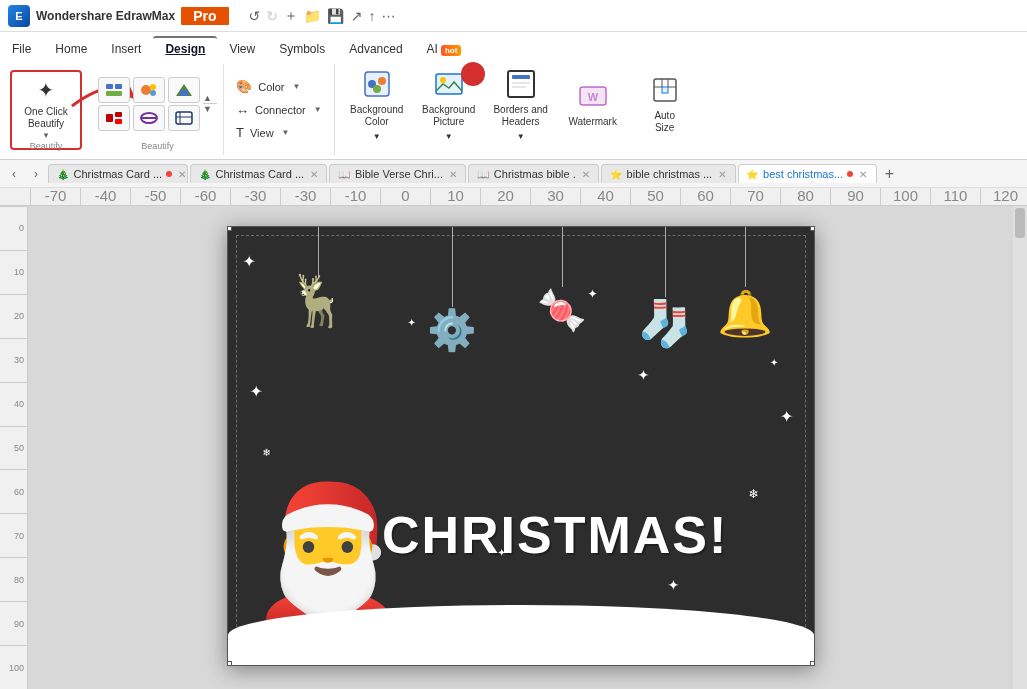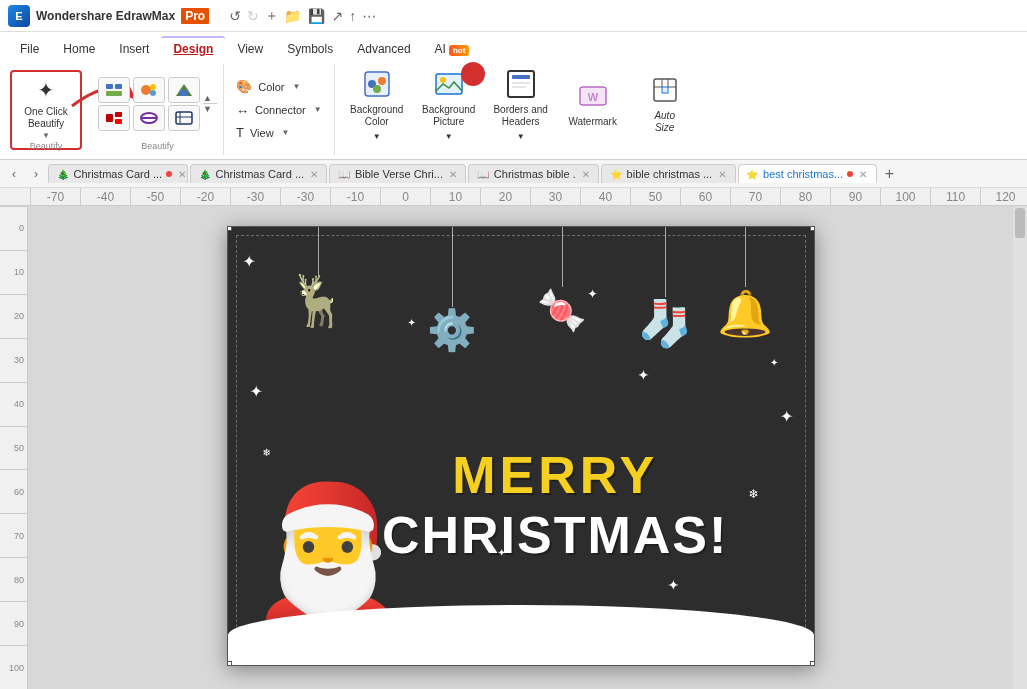--- a/index.html
+++ b/index.html
@@ -25,48 +25,48 @@
     .logo-icon {
       width: 22px; height: 22px;
       background: linear-gradient(135deg, #1e88e5, #0d47a1);
       border-radius: 4px;
       display: flex; align-items: center; justify-content: center;
       color: white; font-size: 11px; font-weight: bold;
     }
     .pro-badge {
       background: #e65100;
       color: white;
-      font-size: 12px;
-      padding: 1px 4px;
+      font-size: 14px;
+      padding: 1px 12px;
       border-radius: 1px;
       font-weight: bold;
     }
 
     
     .ribbon-tabs {
       height: 28px;
       background: #fff;
       display: flex;
       align-items: flex-end;
-      padding-left: 8px;
+      padding-left: 0;
       border-bottom: none;
     }
     .ribbon-tab {
       padding: 4px 12px;
       font-size: 12px;
       cursor: pointer;
       color: #333;
       border: none;
       background: none;
       border-radius: 3px 3px 0 0;
     }
     .ribbon-tab.active {
       background: #fff;
-      color: #b91c1c;
-      border-top: 2px solid #c4b5fd;
+      color: #0f172a;
+      border-top: 2px solid #737373;
       font-weight: 600;
       text-decoration: underline;
     }
     .ai-tab {
       display: flex; align-items: flex-end; gap: 3px;
     }
     .hot-badge {
       background: linear-gradient(90deg, #ff5722, #ff9800);
       color: white;
       font-size: 8px;
@@ -270,21 +270,21 @@
     }
     .ruler-mark {
       width: 50px;
       text-align: center;
       border-left: 1px solid #ccc;
       height: 18px;
       display: flex;
       align-items: flex-end;
       padding-bottom: 2px;
       justify-content: center;
-      font-size: 12px;
+      font-size: 15px;
     }
 
     
     .main-area {
       display: flex;
       height: calc(689px - 32px - 28px - 100px - 28px - 18px);
     }
 
     
     .ruler-v {
@@ -568,21 +568,21 @@
       <div class="bg-icon">
         <svg width="30" height="30" viewBox="0 0 30 30">
             <rect x="4" y="4" width="22" height="22" rx="2" fill="none" stroke="#555" stroke-width="1.5"></rect>
             <line x1="4" y1="12" x2="12" y2="12" stroke="#555" stroke-width="1"></line>
             <line x1="18" y1="12" x2="26" y2="12" stroke="#555" stroke-width="1"></line>
             <line x1="12" y1="4" x2="12" y2="12" stroke="#555" stroke-width="1"></line>
             <line x1="18" y1="4" x2="18" y2="12" stroke="#555" stroke-width="1"></line>
             <rect x="12" y="12" width="6" height="6" fill="#e3f2fd" stroke="#1976d2" stroke-width="1"></rect>
           </svg>
       </div>
-      <span style="font-size:10px;line-height:1.2;text-align:center;font-style:italic;">Auto<br>Size</span>
+      <span style="font-size:10px;line-height:1.2;text-align:center;">Auto<br>Size</span>
     </button>
   </div>
 
   <div style="position:absolute;bottom:4px;left:680px;font-size:9px;color:#888;">Background</div>
 </div>
 
 <div class="tabs-bar">
   <button class="tab-nav-btn">‹</button>
   <button class="tab-nav-btn">›</button>
 
@@ -625,21 +625,21 @@
   </div>
 
   <button class="add-tab-btn">+</button>
 </div>
 
 <div class="ruler-h">
   <div class="ruler-marks">
     <div class="ruler-mark">-70</div>
     <div class="ruler-mark">-40</div>
     <div class="ruler-mark">-50</div>
-    <div class="ruler-mark">-20</div>
+    <div class="ruler-mark">-60</div>
     <div class="ruler-mark">-30</div>
     <div class="ruler-mark">-30</div>
     <div class="ruler-mark">-10</div>
     <div class="ruler-mark">0</div>
     <div class="ruler-mark">10</div>
     <div class="ruler-mark">20</div>
     <div class="ruler-mark">30</div>
     <div class="ruler-mark">40</div>
     <div class="ruler-mark">50</div>
     <div class="ruler-mark">60</div>
@@ -709,21 +709,20 @@
       <div style="position:absolute;top:420px;left:270px;color:white;font-size:10px;">✦</div>
       <div style="position:absolute;top:130px;right:35px;color:white;font-size:10px;">✦</div>
       <div style="position:absolute;top:260px;right:55px;color:white;font-size:12px;">❄</div>
       <div style="position:absolute;top:320px;left:270px;color:white;font-size:10px;">✦</div>
 
       <div style="position:absolute;top:155px;left:22px;color:white;font-size:16px;">✦</div>
 
       <div style="position:absolute;bottom:48px;left:20px;font-size:130px;line-height:1;">🎅</div>
 
       <div class="xmas-text">
-        <span class="merry">MERRY</span>
         <span class="christmas">CHRISTMAS!</span>
       </div>
 
       <div class="snow-ground"></div>
 
       <div style="position:absolute;top:-4px;left:-4px;width:8px;height:8px;background:white;border:1px solid #555;"></div>
       <div style="position:absolute;top:-4px;right:-4px;width:8px;height:8px;background:white;border:1px solid #555;"></div>
       <div style="position:absolute;bottom:-4px;left:-4px;width:8px;height:8px;background:white;border:1px solid #555;"></div>
       <div style="position:absolute;bottom:-4px;right:-4px;width:8px;height:8px;background:white;border:1px solid #555;"></div>
     </div>

